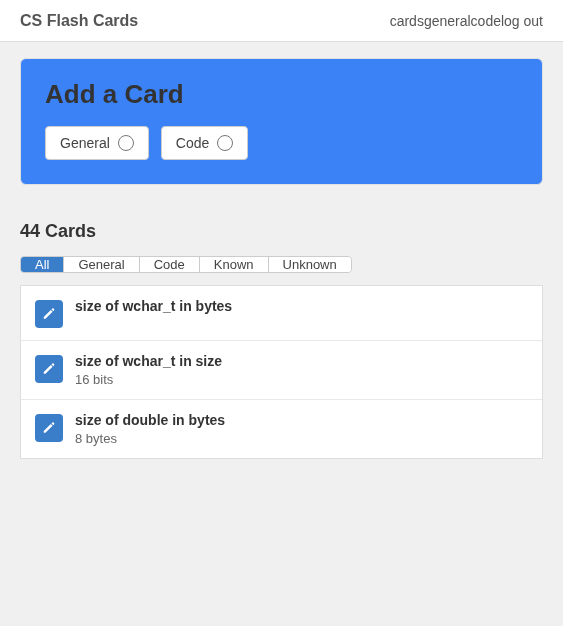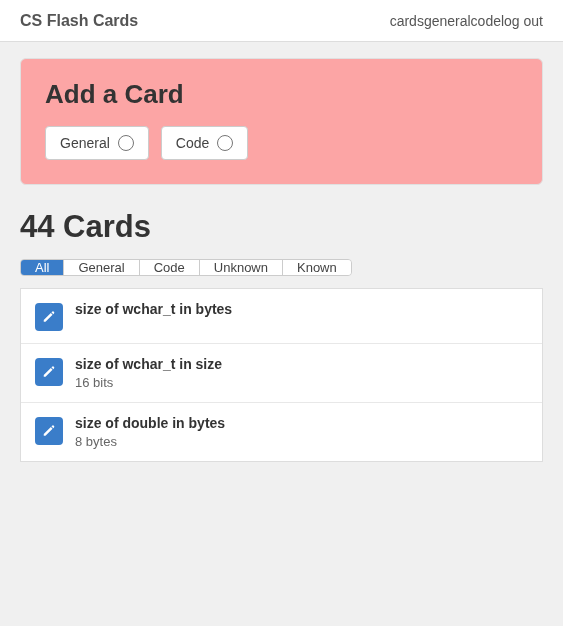--- a/index.html
+++ b/index.html
@@ -36,25 +36,25 @@
       font-size: 14px;
     }
 
     
     .main {
       padding: 16px 20px;
     }
 
     
     .add-card-section {
-      background: #fca5a5;
+      background: #3b82f6;
       border: 1px solid #e0e0e0;
       border-radius: 6px;
       padding: 20px 24px 24px;
-      margin-bottom: 24px;
+      margin-bottom: 36px;
     }
     .add-card-title {
       font-size: 26px;
       font-weight: bold;
       color: #333;
       margin-bottom: 16px;
     }
     .radio-group {
       display: flex;
       gap: 12px;
@@ -72,21 +72,21 @@
       color: #444;
     }
     .radio-label input[type="radio"] {
       width: 16px;
       height: 16px;
       accent-color: #555;
     }
 
     
     .cards-count {
-      font-size: 31px;
+      font-size: 18px;
       font-weight: bold;
       color: #333;
       margin-bottom: 14px;
     }
 
     
     .filter-tabs {
       display: flex;
       gap: 0;
       margin-bottom: 12px;
@@ -186,22 +186,22 @@
       </label>
     </div>
   </div>
 
   <div class="cards-count">44 Cards</div>
 
   <div class="filter-tabs">
     <button class="filter-tab active">All</button>
     <button class="filter-tab">General</button>
     <button class="filter-tab">Code</button>
+    <button class="filter-tab">Known</button>
     <button class="filter-tab">Unknown</button>
-    <button class="filter-tab">Known</button>
   </div>
 
   <div class="cards-list">
 
     <div class="card-item">
       <button class="card-edit-btn">
         <svg viewBox="0 0 16 16" xmlns="http://www.w3.org/2000/svg">
           <path d="M11.498 1.998a1.5 1.5 0 0 1 2.121 2.121l-.707.707-2.121-2.121.707-.707zm-1.414 1.414L2 11.496V13.5h2.004l8.084-8.084-2.004-2.004z"></path>
         </svg>
       </button>

